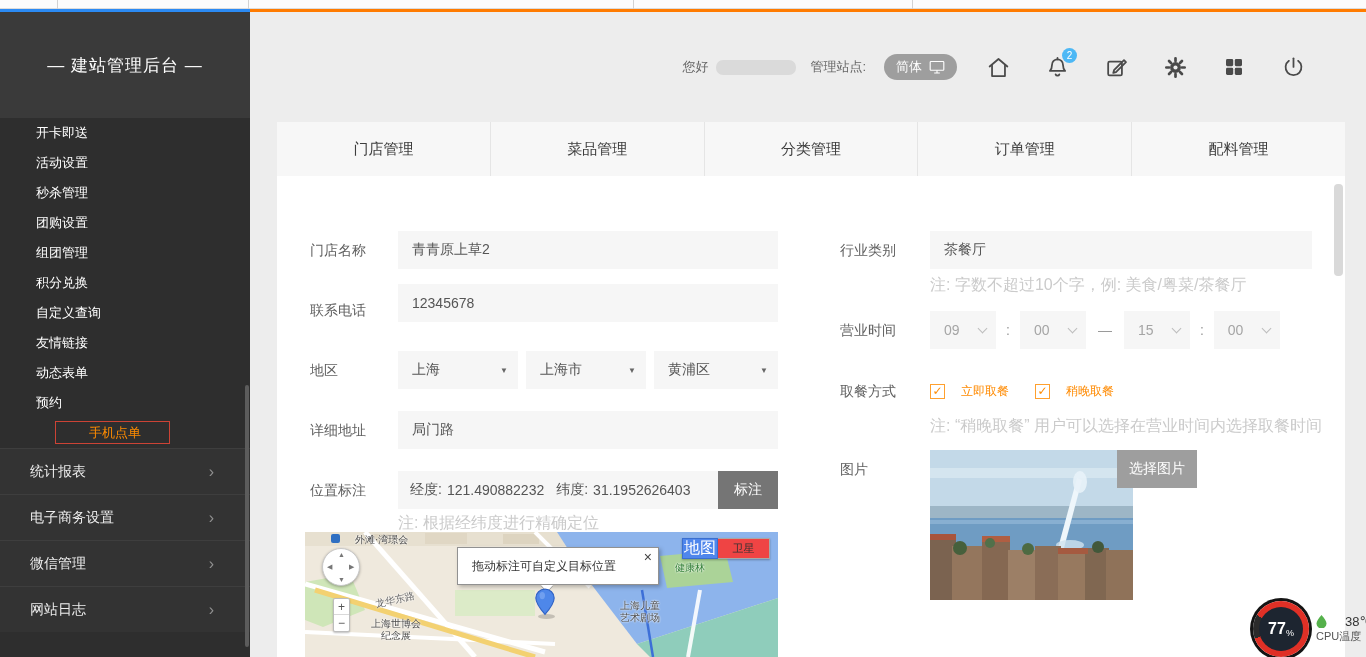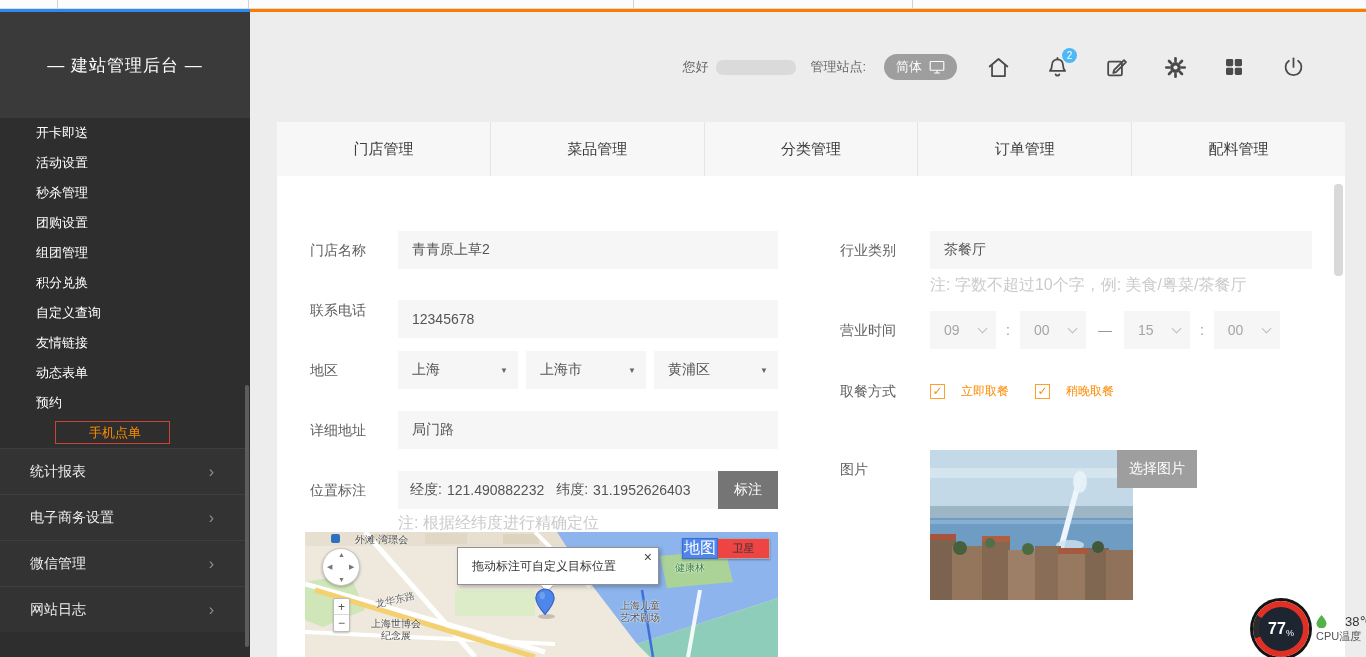--- a/index.html
+++ b/index.html
@@ -205,21 +205,21 @@
   <div class="tab">订单管理</div>
   <div class="tab">配料管理</div>
 </div>
 
 <div class="content">
 
   <div class="flabel" style="left:33px;top:55px">门店名称</div>
   <div class="finput" style="left:121px;top:55px;width:380px">青青原上草2</div>
 
   <div class="flabel" style="left:33px;top:115px">联系电话</div>
-  <div class="finput" style="left:121px;top:124px;width:380px">12345678</div>
+  <div class="finput" style="left:121px;top:108px;width:380px">12345678</div>
 
   <div class="flabel" style="left:33px;top:175px">地区</div>
   <div class="rsel" style="left:121px;top:175px">
     <span>上海</span>
       <span class="caret">▼</span>
   </div>
   <div class="rsel" style="left:249px;top:175px">
     <span>上海市</span>
       <span class="caret">▼</span>
   </div>
@@ -329,20 +329,21 @@
       </div>
   </div>
 
   <div class="flabel" style="left:563px;top:196px">取餐方式</div>
   <div class="pickrow">
     <div class="cb">✓</div>
     <span class="cb-label">立即取餐</span>
     <div class="cb cb2">✓</div>
     <span class="cb-label">稍晚取餐</span>
   </div>
+  <div class="note" style="left:653px;top:240px">注: “稍晚取餐” 用户可以选择在营业时间内选择取餐时间</div>
 
   <div class="flabel" style="left:563px;top:274px">图片</div>
   <div class="photo">
     <svg viewBox="0 0 203 150" width="203" height="150" preserveAspectRatio="none">
       <rect width="203" height="150" fill="#cfe0ec"></rect>
       <rect width="203" height="70" fill="#c3d9e8"></rect>
       <rect y="18" width="203" height="10" fill="#d8e7f0" opacity="0.8"></rect>
       <rect y="56" width="203" height="14" fill="#9db6c6"></rect>
       <rect y="68" width="203" height="34" fill="#6f9cc3"></rect>
       <rect y="70" width="203" height="4" fill="#8fb4d4" opacity="0.8"></rect>

